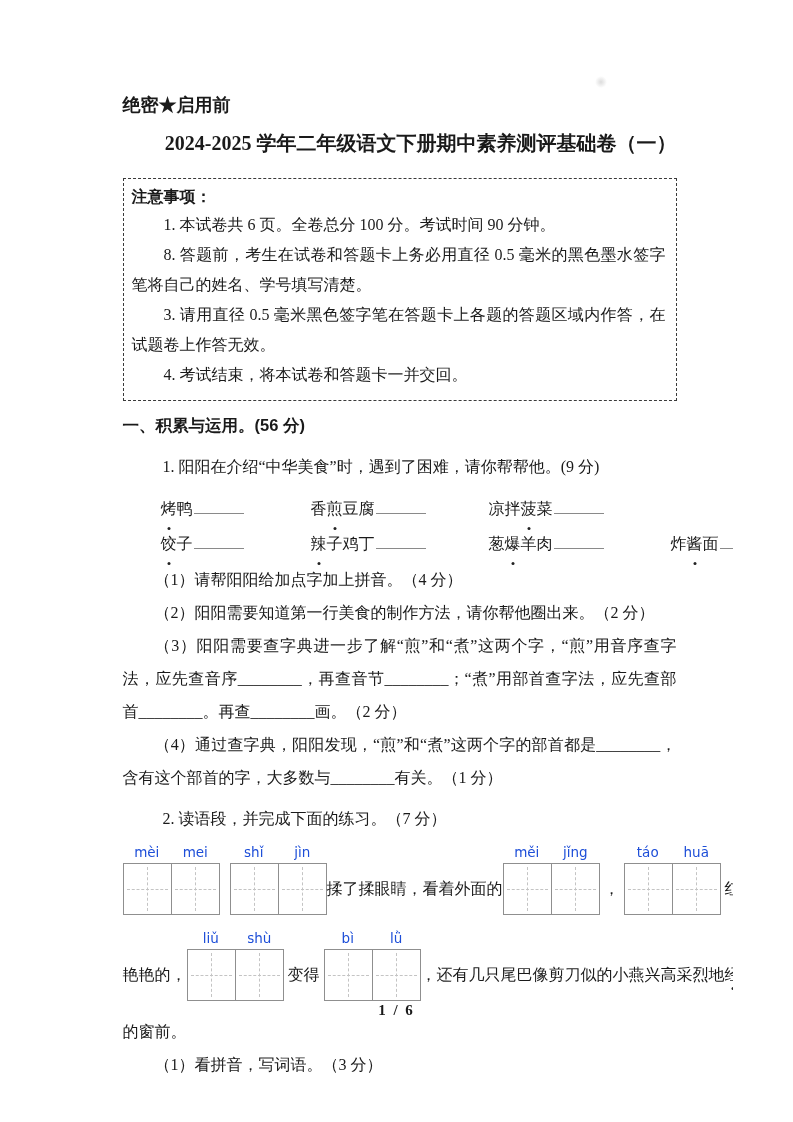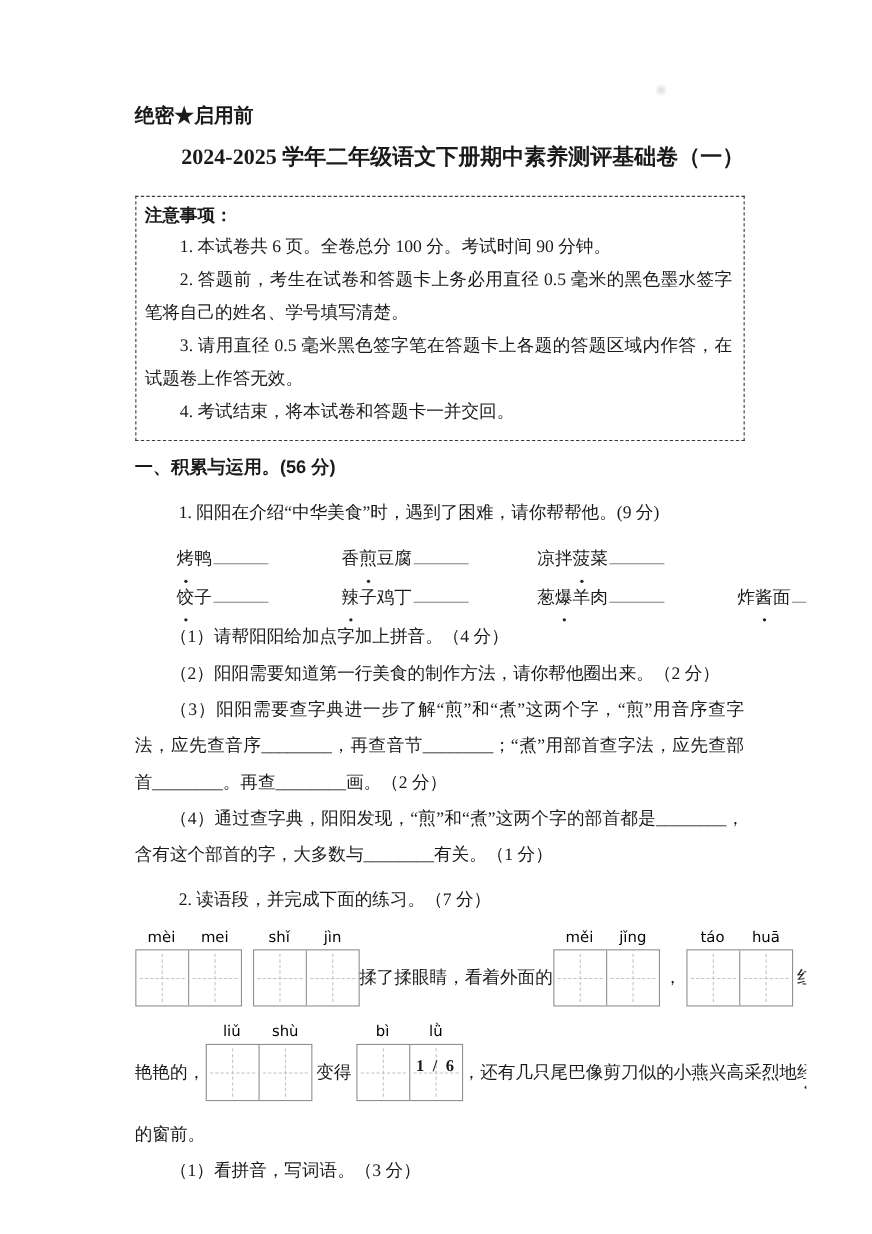--- a/index.html
+++ b/index.html
@@ -52,59 +52,59 @@
   }
 
   
   .passage{margin-top:4px;}
   .p-row{display:flex;align-items:flex-start;margin-bottom:14px;}
   .p-row .txt{font-size:16px;padding-top:36px;white-space:nowrap;}
   .pinyin-group{display:flex;flex-direction:column;flex:0 0 auto;}
   .pg-labels{
     display:flex;height:20px;
     font-family:"DejaVu Sans","Liberation Sans",sans-serif;
-    font-size:13.5px;color:#000000;
+    font-size:13.5px;color:#1d4ed8;
   }
   .pg-labels span{flex:1;text-align:center;line-height:18px;}
   .pg-cells{display:flex;border:1px solid #8f8f8f;background:#fff;}
   .pg-cell{width:47px;height:50px;position:relative;}
   .pg-cell + .pg-cell{border-left:1px solid #8f8f8f;}
   .pg-cell::before{
     content:"";position:absolute;left:50%;top:3px;bottom:3px;
     border-left:1px dashed #c4c4c4;
   }
   .pg-cell::after{
     content:"";position:absolute;top:50%;left:3px;right:3px;
     border-top:1px dashed #c4c4c4;
   } 
   .mr10{margin-right:10px;}
   .mr4{margin-right:4px;}
   .ml4{margin-left:4px;}
   .p-end{font-size:16px;line-height:33px;margin:8px 0 0 0;}
   .footer{
-    position:absolute;left:0;top:962px;width:100%;
+    position:absolute;left:0;top:1002px;width:100%;
     text-align:center;font-weight:bold;font-size:15px;
     letter-spacing:2px;
   }
 </style>
 </head>
 <body>
 
 <div class="page">
 
   <div class="faint-mark"></div>
 
   <p class="secret">绝密★启用前</p>
 
   <h1 class="title">2024-2025 学年二年级语文下册期中素养测评基础卷（一）</h1>
 
   <div class="notice-box">
     <p class="notice-heading">注意事项：</p>
     <p class="notice-item">1. 本试卷共 6 页。全卷总分 100 分。考试时间 90 分钟。</p>
-    <p class="notice-item">2. 答题前，考生在试卷和答题卡上务必用直径 0.5 毫米的黑色墨水签字笔将自己的姓名、学号填写清楚。</p>
+    <p class="notice-item">8. 答题前，考生在试卷和答题卡上务必用直径 0.5 毫米的黑色墨水签字笔将自己的姓名、学号填写清楚。</p>
     <p class="notice-item">3. 请用直径 0.5 毫米黑色签字笔在答题卡上各题的答题区域内作答，在试题卷上作答无效。</p>
     <p class="notice-item">4. 考试结束，将本试卷和答题卡一并交回。</p>
   </div>
 
   <h2 class="section-heading">一、积累与运用。(56 分)</h2>
 
   <p class="q-stem">1. 阳阳在介绍“中华美食”时，遇到了困难，请你帮帮他。(9 分)</p>
 
   <div class="food-table">
       <div class="food-row">

